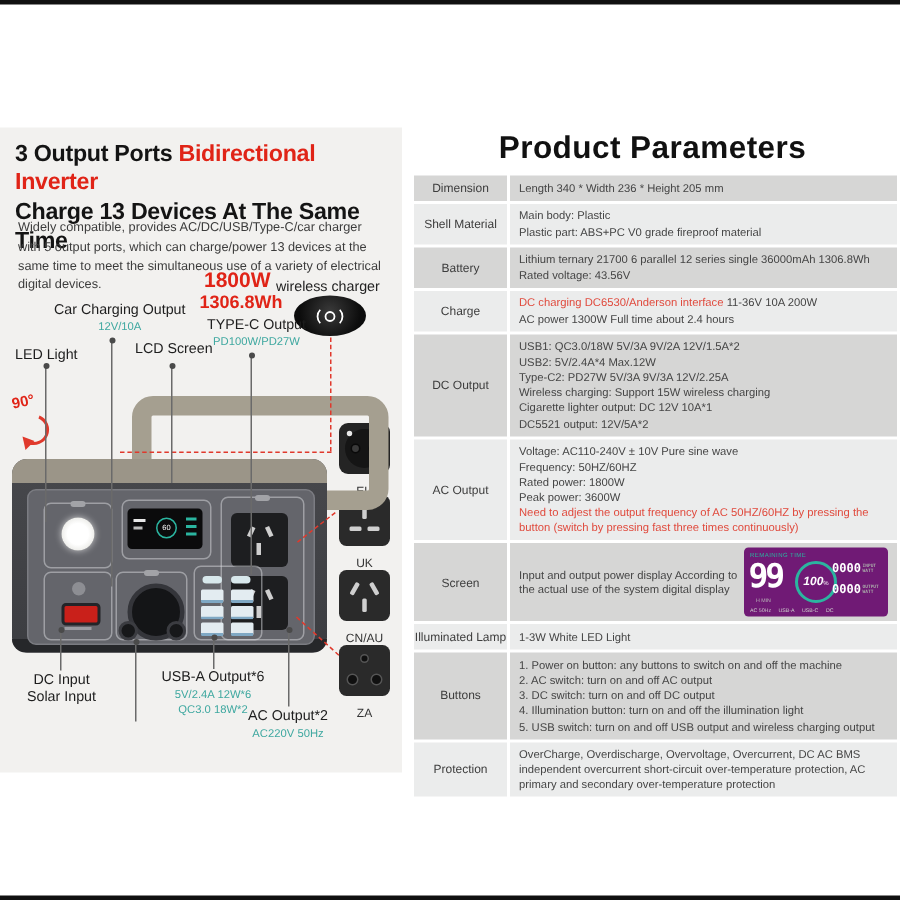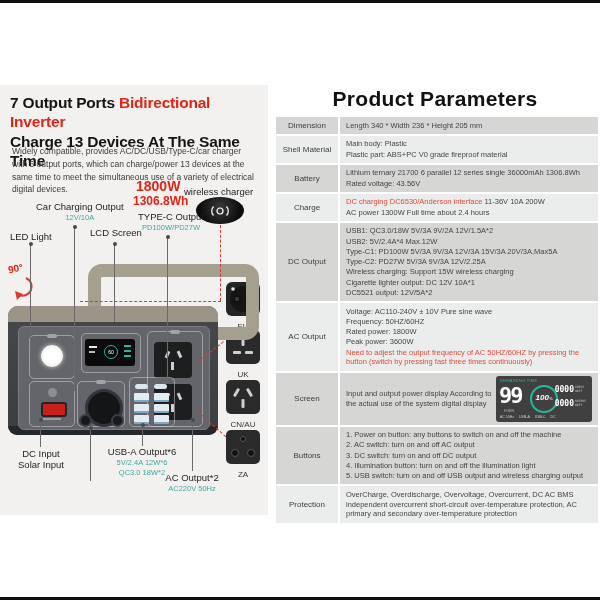--- a/index.html
+++ b/index.html
@@ -75,21 +75,21 @@
   .trow.dark .tlabel,.trow.dark .tcontent{background:#d6d6d5;}
   .trow.light .tlabel,.trow.light .tcontent{background:#ebecec;}
   .tlabel{width:62px;margin-right:2px;display:flex;align-items:center;justify-content:center;
           font-size:8px;color:#3d3d3d;text-align:center;flex-shrink:0;}
   .tcontent{flex:1;padding:3px 6px;font-size:7.5px;color:#454545;line-height:1.3;display:flex;align-items:center;}
   .tlines{flex:1;}
   .tline{margin:0.5px 0;}
   .tline .red{color:#e04a3d;}
 
   
-  .lcd{width:96px;height:46px;background:#404040;border-radius:3px;position:relative;color:#fff;flex-shrink:0;margin-left:4px;}
+  .lcd{width:96px;height:46px;background:#701a75;border-radius:3px;position:relative;color:#fff;flex-shrink:0;margin-left:4px;}
   .lcd .rem-label{position:absolute;left:4px;top:2px;font-size:4px;color:#2bb5a0;letter-spacing:0.3px;}
   .lcd .rem{position:absolute;left:3px;top:6px;font-size:22px;font-weight:bold;font-family:"DejaVu Sans Mono",monospace;letter-spacing:-2px;}
   .lcd .rem-unit{position:absolute;left:8px;top:33px;font-size:3.5px;color:#bbb;}
   .lcd .gauge{position:absolute;left:34px;top:9px;width:24px;height:24px;border:2px solid #2bb5a0;border-radius:50%;
               display:flex;align-items:center;justify-content:center;}
   .lcd .gauge .pv{font-size:8px;font-weight:bold;font-style:italic;}
   .lcd .gauge .ps{font-size:4px;}
   .lcd .wgroup{position:absolute;right:3px;font-size:8px;font-weight:bold;font-family:"DejaVu Sans Mono",monospace;
                display:flex;align-items:center;gap:1px;}
   .lcd .wlabel{font-size:3px;color:#aaa;width:14px;line-height:1.1;text-align:left;}
@@ -97,21 +97,21 @@
 </style>
 </head>
 <body>
 
 <div class="bar top"></div>
 <div class="bar bottom"></div>
 
 <div class="left-panel">
 
   <div class="lp-title">
-    <span>7 Output Ports </span><span class="red">Bidirectional Inverter</span><br>
+    <span>3 Output Ports </span><span class="red">Bidirectional Inverter</span><br>
     <span>Charge 13 Devices At The Same Time</span>
   </div>
 
   <div class="lp-desc">Widely compatible, provides AC/DC/USB/Type-C/car charger with 5 output ports, which can charge/power 13 devices at the same time to meet the simultaneous use of a variety of electrical digital devices.</div>
 
   <div class="hl-power">1800W</div>
   <div class="hl-cap">1306.8Wh</div>
   <div class="hl-wireless">wireless charger</div>
 
   <div class="wpad">
@@ -337,21 +337,20 @@
             <div class="tline"><span>AC power 1300W Full time about 2.4 hours</span></div>
           </div>
         </div>
       </div>
       <div class="trow dark">
         <div class="tlabel">DC Output</div>
         <div class="tcontent">
           <div class="tlines">
             <div class="tline"><span>USB1: QC3.0/18W 5V/3A 9V/2A 12V/1.5A*2</span></div>
             <div class="tline"><span>USB2: 5V/2.4A*4 Max.12W</span></div>
-            <div class="tline"><span>Type-C1: PD100W  5V/3A 9V/3A 12V/3A 15V/3A 20V/3A,Max5A</span></div>
             <div class="tline"><span>Type-C2: PD27W  5V/3A 9V/3A 12V/2.25A</span></div>
             <div class="tline"><span>Wireless charging: Support 15W wireless charging</span></div>
             <div class="tline"><span>Cigarette lighter output: DC 12V 10A*1</span></div>
             <div class="tline"><span>DC5521 output: 12V/5A*2</span></div>
           </div>
         </div>
       </div>
       <div class="trow light">
         <div class="tlabel">AC Output</div>
         <div class="tcontent">
@@ -388,20 +387,28 @@
             </div>
             <div class="status">
               <div class="">AC 50Hz</div>
               <div class="">USB-A</div>
               <div class="">USB-C</div>
               <div class="">DC</div>
             </div>
           </div>
         </div>
       </div>
+      <div class="trow light">
+        <div class="tlabel">Illuminated Lamp</div>
+        <div class="tcontent">
+          <div class="tlines">
+            <div class="tline"><span>1-3W  White  LED Light</span></div>
+          </div>
+        </div>
+      </div>
       <div class="trow dark">
         <div class="tlabel">Buttons</div>
         <div class="tcontent">
           <div class="tlines">
             <div class="tline"><span>1. Power on button: any buttons to switch on and off the machine</span></div>
             <div class="tline"><span>2. AC switch: turn on and off AC output</span></div>
             <div class="tline"><span>3. DC switch: turn on and off DC output</span></div>
             <div class="tline"><span>4. Illumination button: turn on and off the illumination light</span></div>
             <div class="tline"><span>5. USB switch:  turn on and off USB output and wireless charging output</span></div>
           </div>

